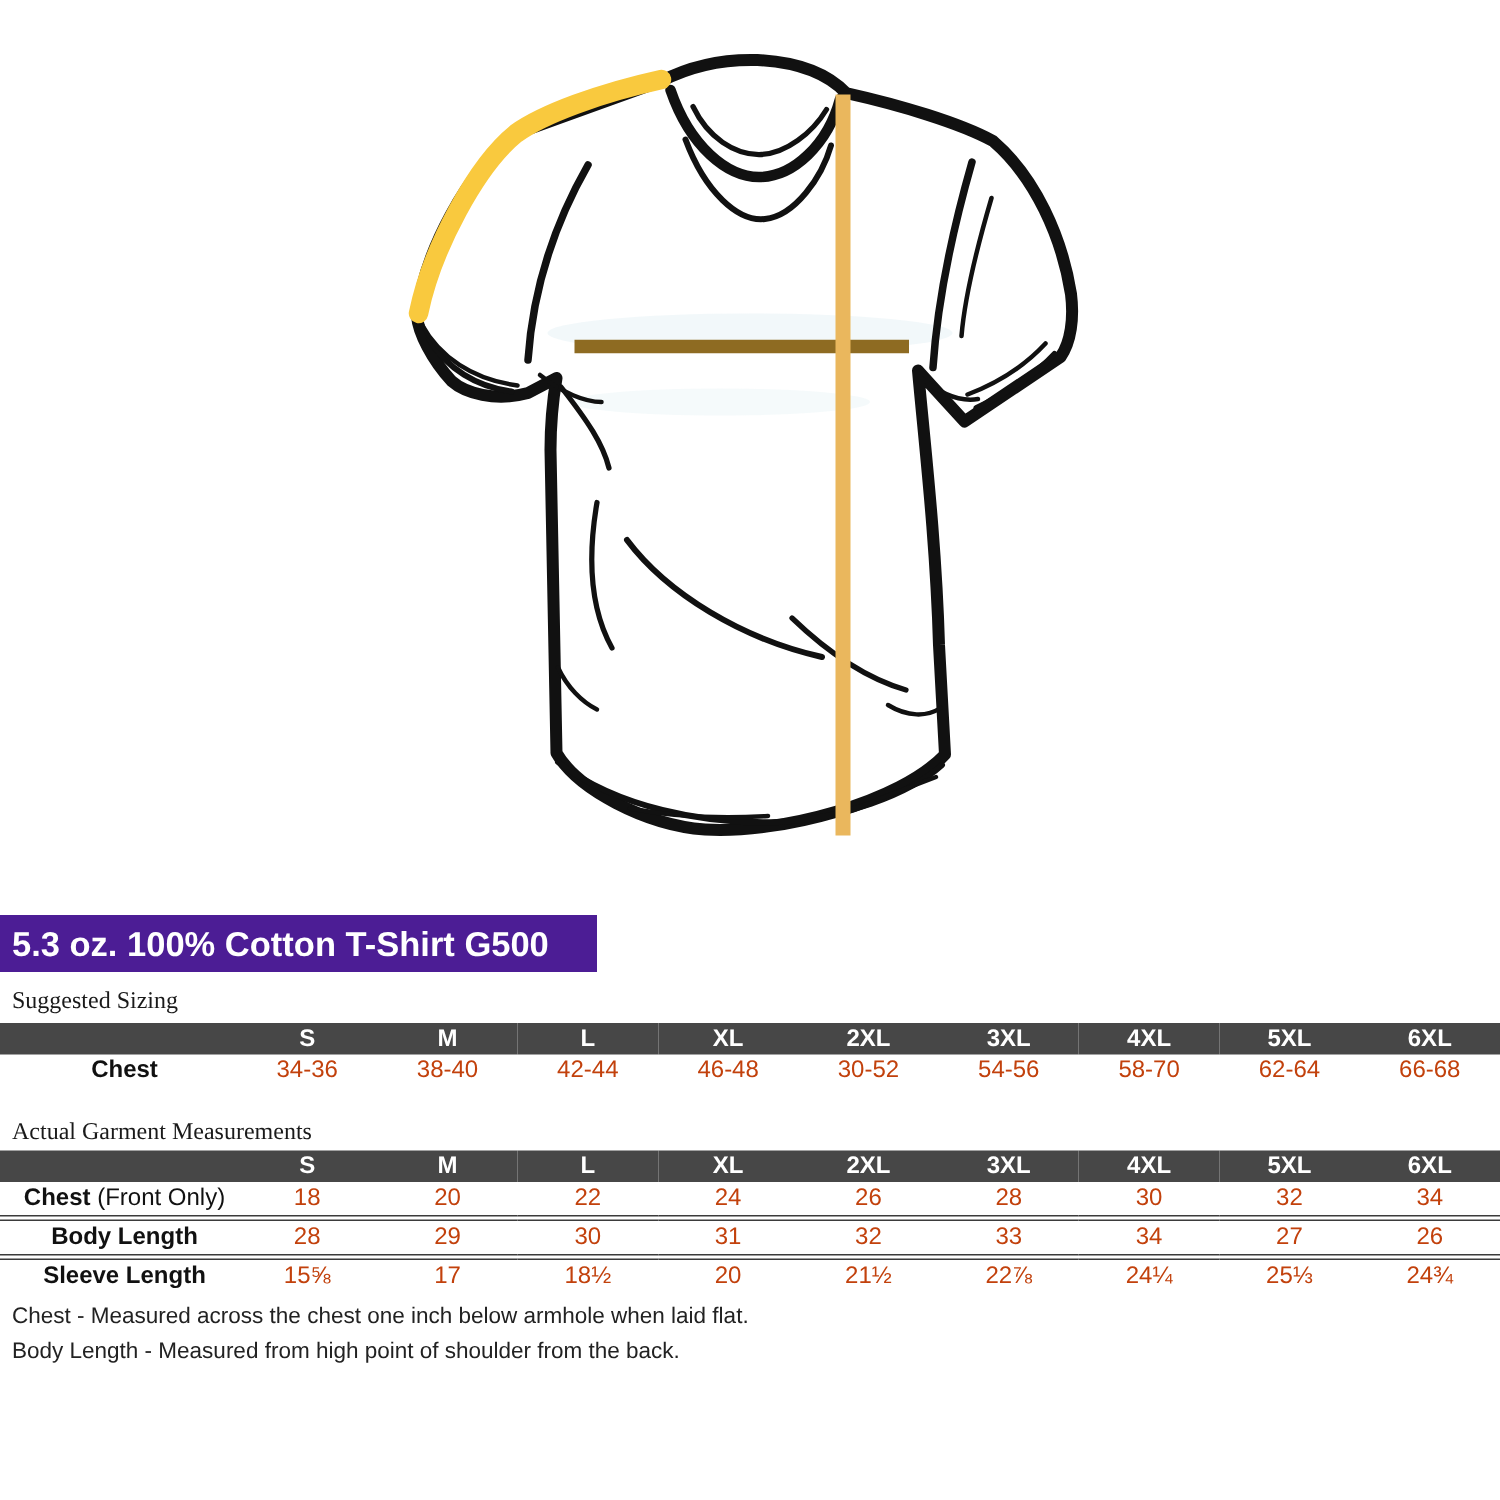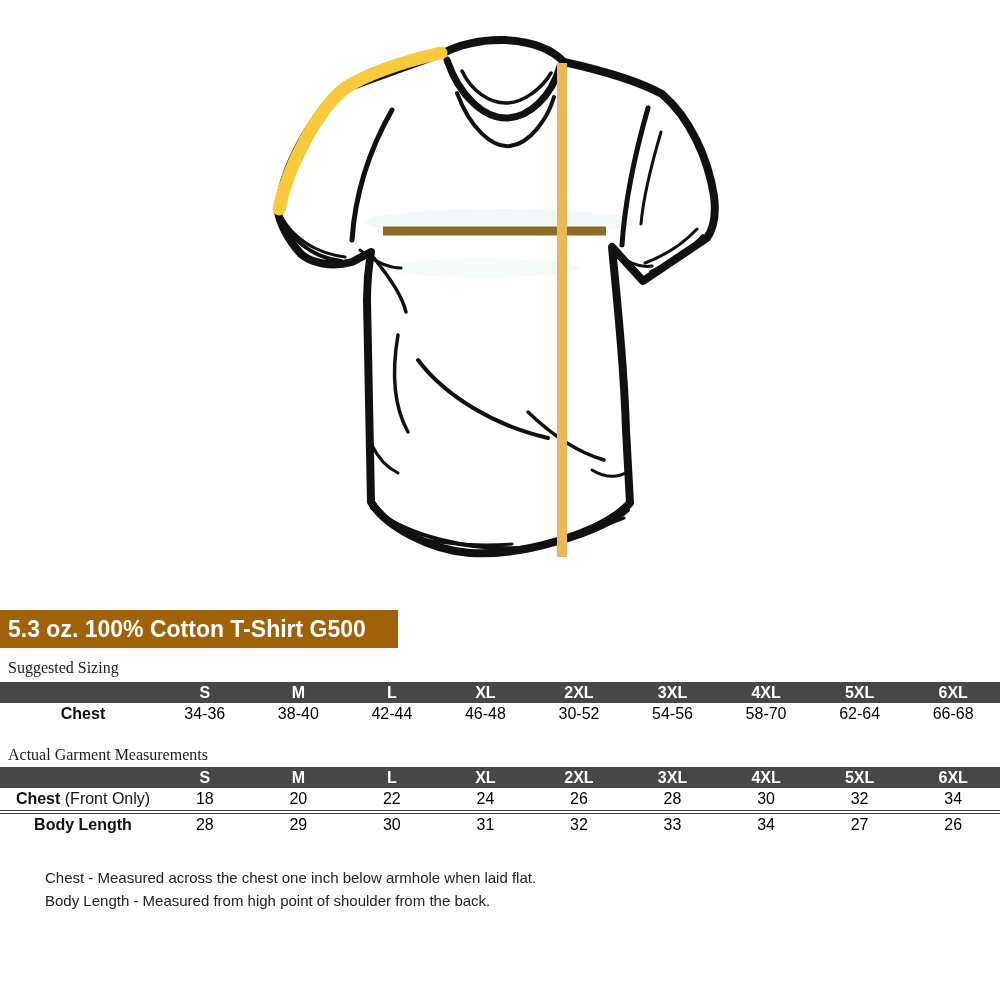--- a/index.html
+++ b/index.html
@@ -6,21 +6,21 @@
   #canvas{
     position:relative;width:1000px;height:1000px;background:#ffffff;overflow:hidden;
     font-family:"Liberation Sans","DejaVu Sans",sans-serif;color:#1a1a1a;
   }
   
   #shirt-svg{position:absolute;left:250px;top:28px;width:480px;height:550px;}
 
   
   .banner{
     position:absolute;left:0;top:610px;width:398px;height:38px;
-    background:#a16207;color:#ffffff;font-weight:bold;font-size:23px;
+    background:#4c1d95;color:#ffffff;font-weight:bold;font-size:23px;
     line-height:38px;padding-left:8px;box-sizing:border-box;white-space:nowrap;
   }
 
   .section-heading{
     position:absolute;left:8px;font-size:16px;color:#1a1a1a;white-space:nowrap;font-family:Liberation Serif, serif;
   }
   #heading-suggested{top:659px;}
   #heading-actual{top:746px;}
 
   table.size-table{
@@ -29,28 +29,28 @@
   }
   #table-suggested{top:682px;}
   #table-actual{top:767px;}
   .size-table col.label-col{width:158px;}
   .size-table th{
     background:#474747;color:#ffffff;font-weight:bold;height:21px;
     text-align:center;padding:0;font-size:16px;
   }
   .size-table th.spacer{background:#474747;}
   .size-table td{
-    height:21px;text-align:center;padding:0;color:#000000;white-space:nowrap;
+    height:21px;text-align:center;padding:0;color:#c2410c;white-space:nowrap;
   }
   #table-actual td{height:22px;}
   .size-table td.row-label{text-align:center;padding-left:8px;font-weight:bold;color:#111;}
   .size-table td.row-label .suffix{font-weight:normal;}
   #table-actual tr.sep td{border-top:4px double #3b3b3b;}
 
-  .notes{position:absolute;left:8px;top:866px;font-size:15px;color:#222;margin-left:37px;}
+  .notes{position:absolute;left:8px;top:866px;font-size:15px;color:#222;}
   .notes div{height:23px;line-height:23px;white-space:nowrap;}
 </style>
 </head>
 <body>
 
 <div id="canvas">
 
   <svg id="shirt-svg" viewBox="250 28 480 550" xmlns="http://www.w3.org/2000/svg">
     <g>
 
@@ -209,20 +209,34 @@
       <td>28</td>
       <td>29</td>
       <td>30</td>
       <td>31</td>
       <td>32</td>
       <td>33</td>
       <td>34</td>
       <td>27</td>
       <td>26</td>
     </tr>
+    <tr class="sep">
+      <td class="row-label">
+        <span>Sleeve Length</span><span class="suffix"></span>
+      </td>
+      <td>15⅝</td>
+      <td>17</td>
+      <td>18½</td>
+      <td>20</td>
+      <td>21½</td>
+      <td>22⅞</td>
+      <td>24¼</td>
+      <td>25⅓</td>
+      <td>24¾</td>
+    </tr>
   </tbody>
     </table>
 
   <div class="notes">
     <div>Chest - Measured across the chest one inch below armhole when laid flat.</div>
     <div>Body Length - Measured from high point of shoulder from the back.</div>
   </div>
 
 </div>
 

